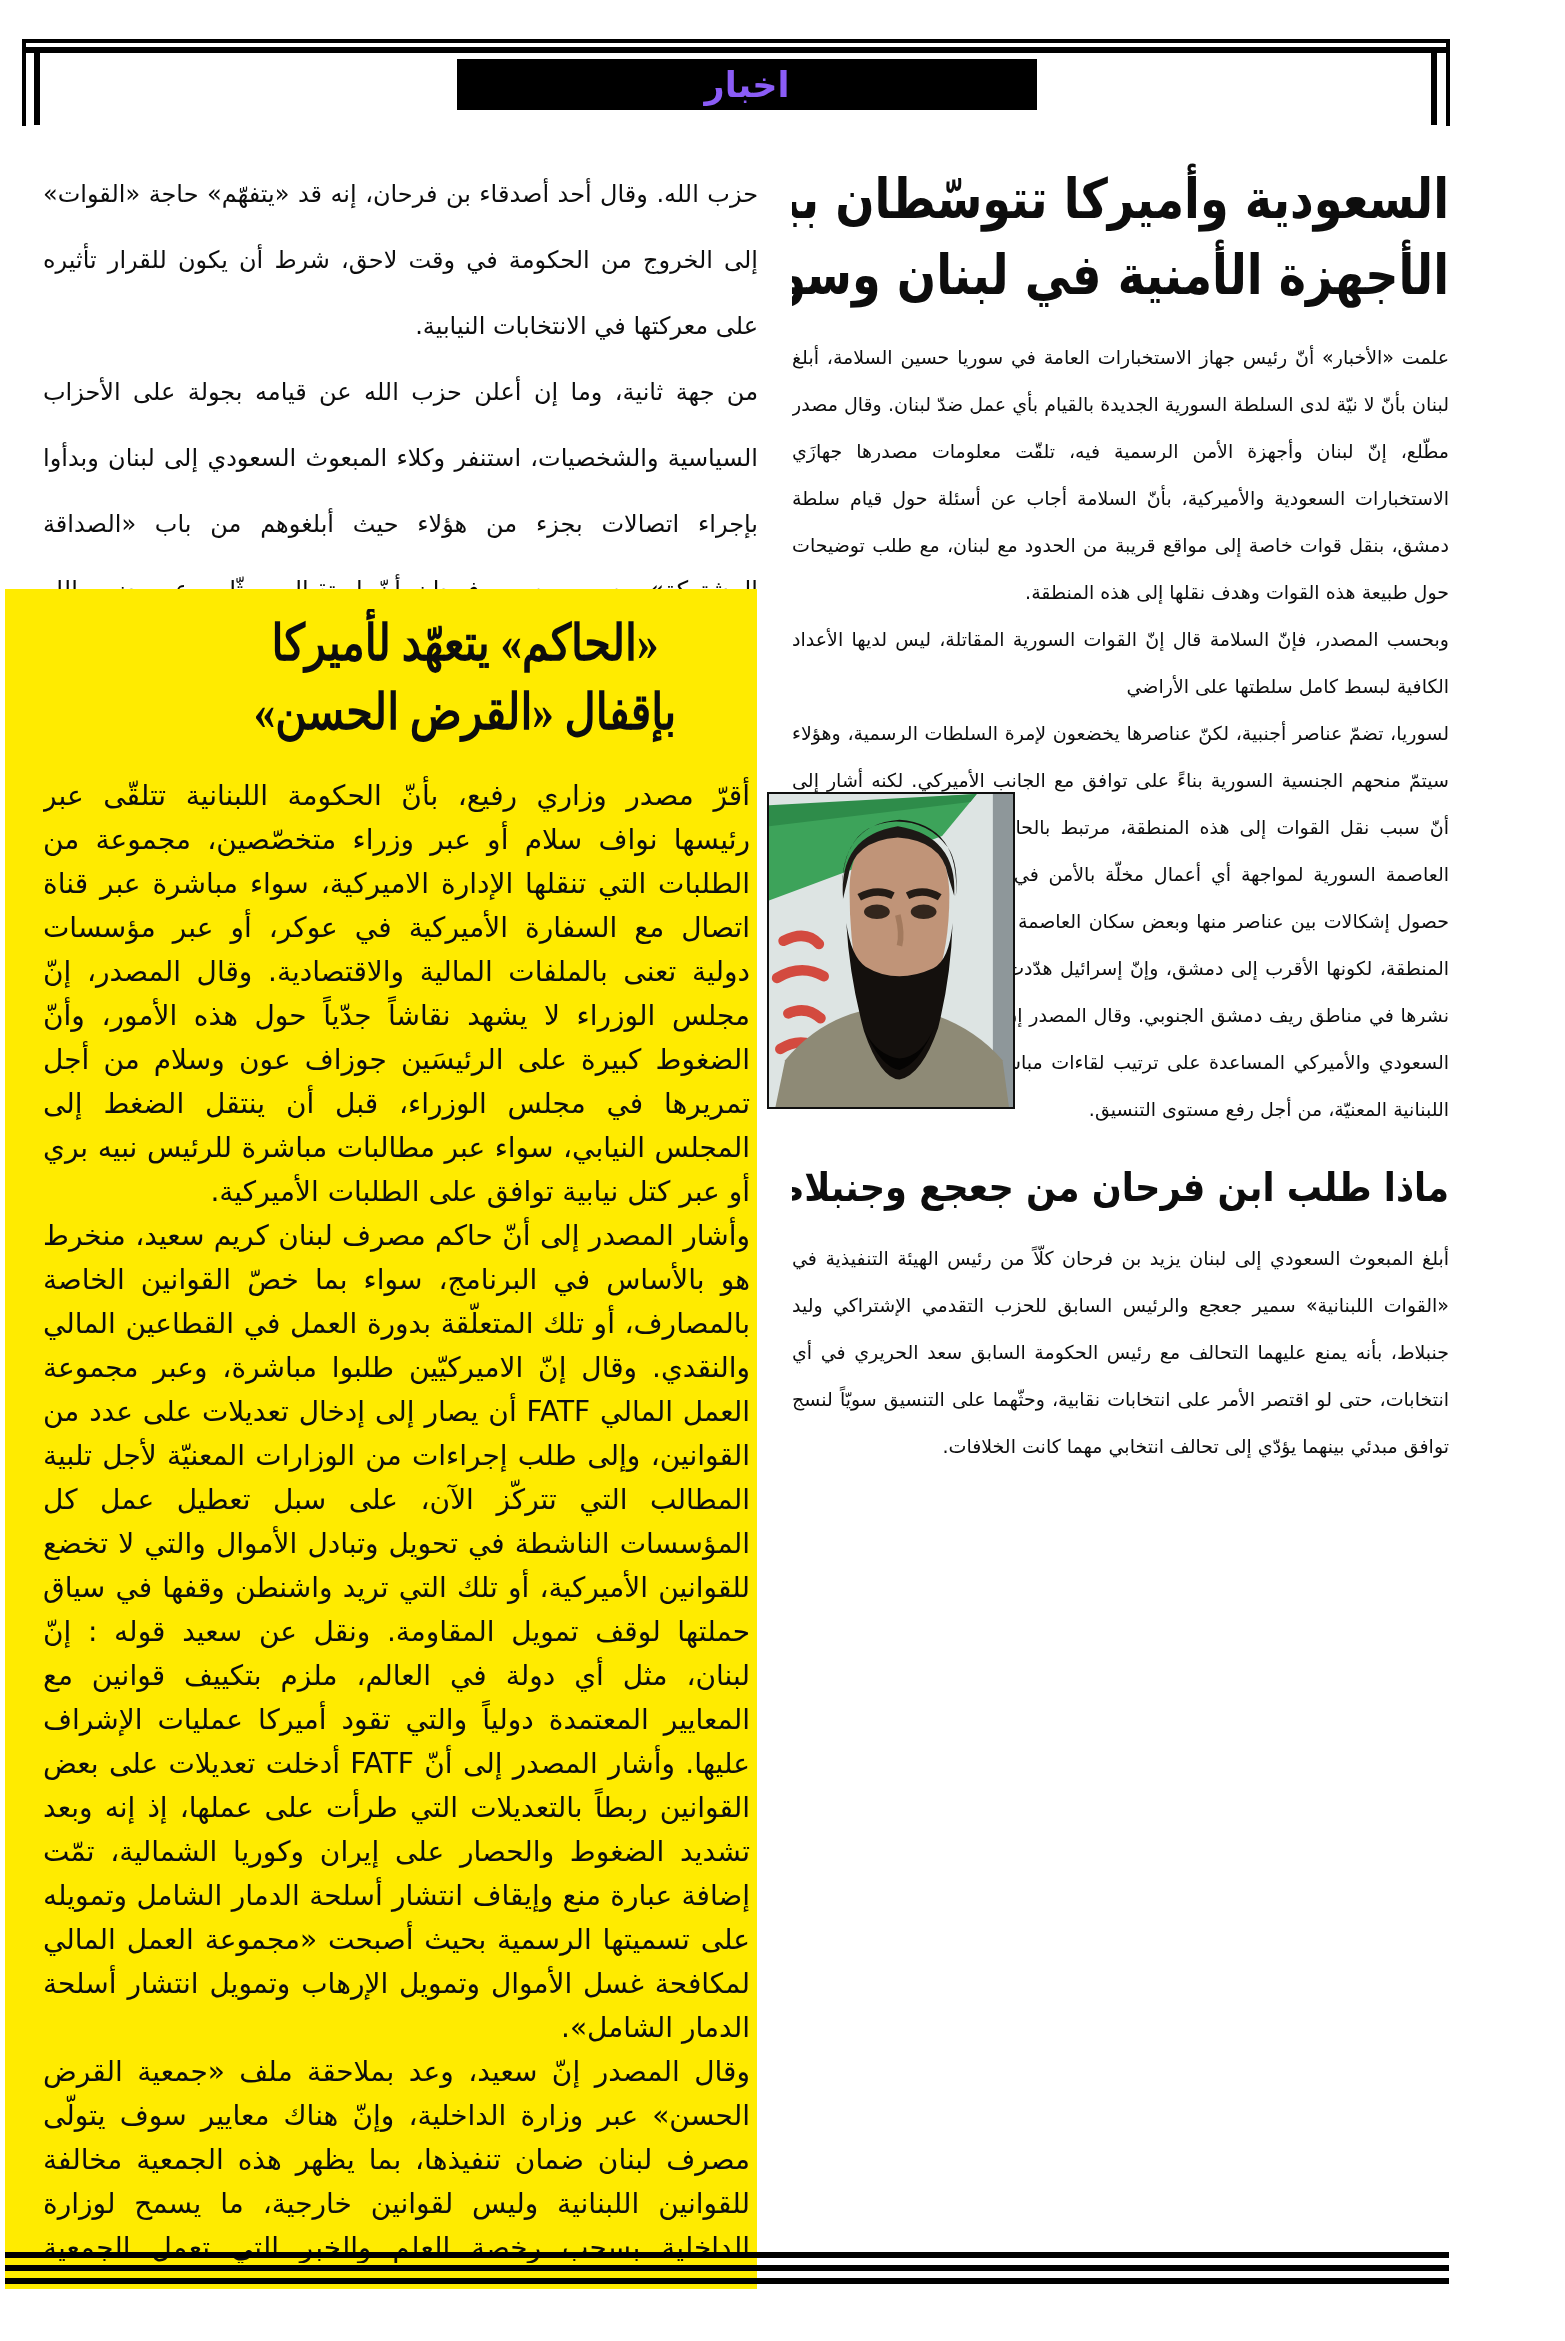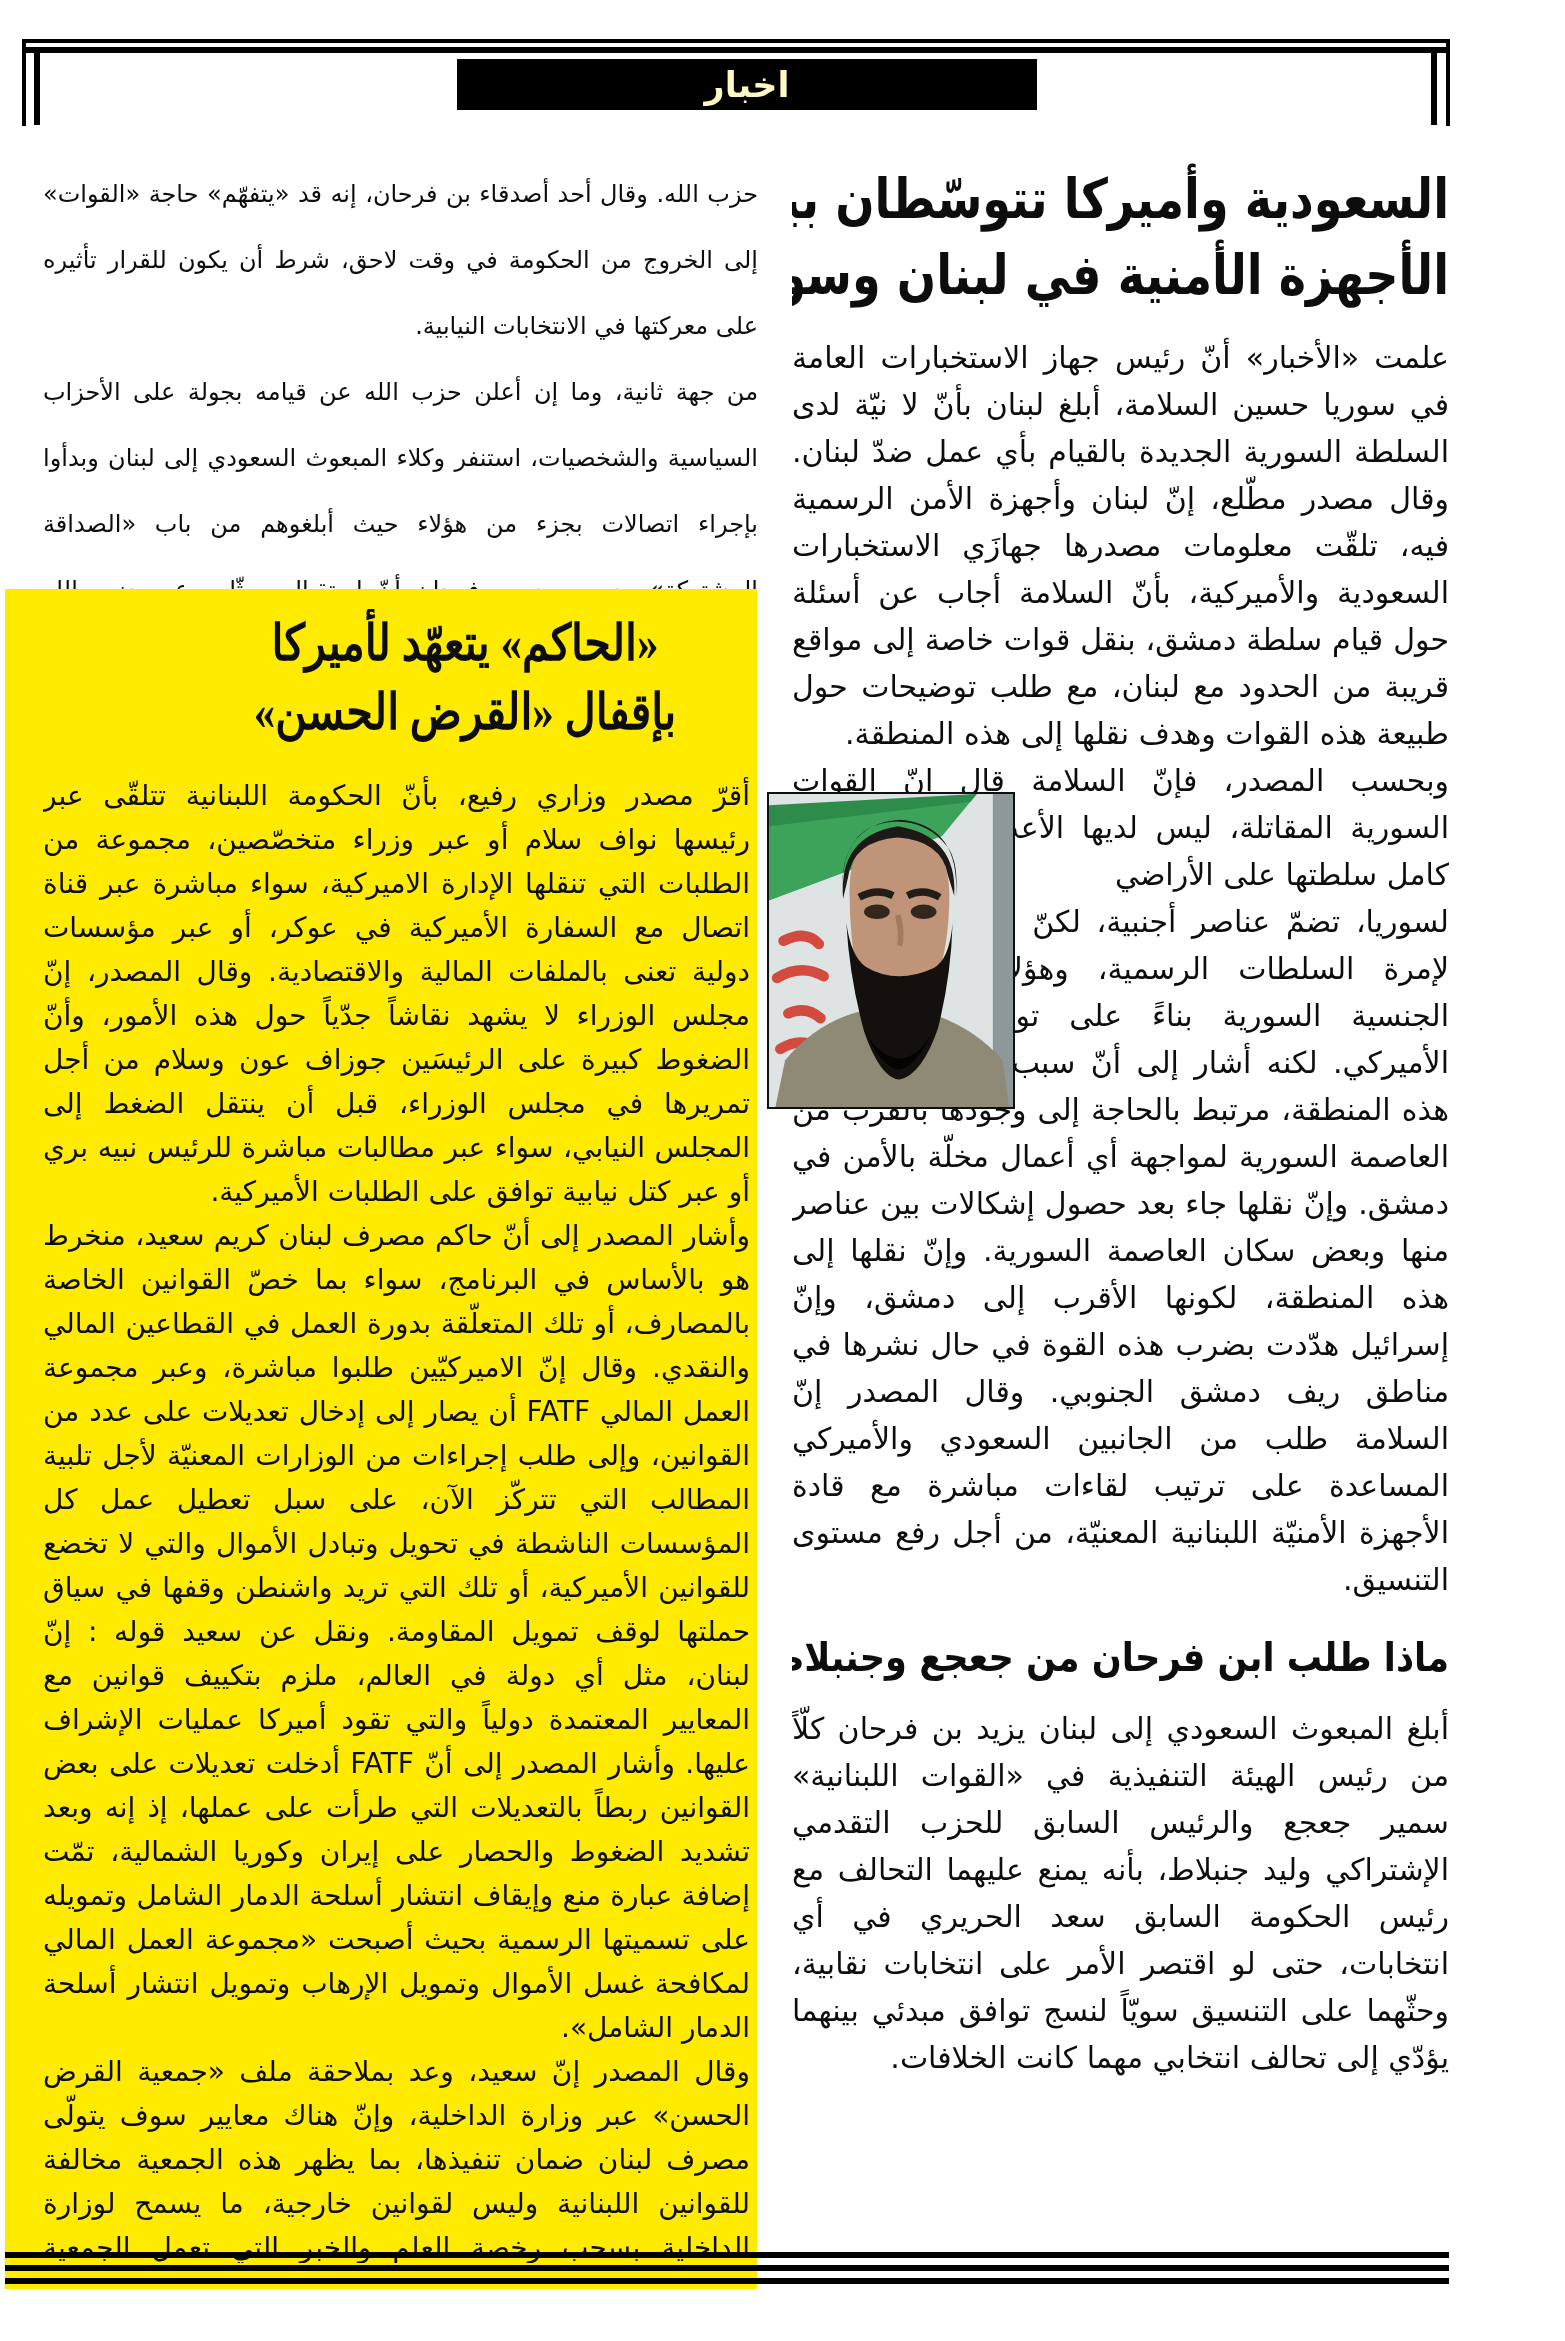--- a/index.html
+++ b/index.html
@@ -22,27 +22,27 @@
   .corner-r-outer{left:1447px;top:39px;width:4px;height:87px;}
   .corner-r-inner{left:1432px;top:47px;width:6.4px;height:78px;}
   .bot-rule{position:absolute;left:6.4px;width:1444px;height:5.6px;background:#000;z-index:8;}
   .bot-rule.r1{top:2252px;}
   .bot-rule.r2{top:2265px;}
   .bot-rule.r3{top:2278px;}
 
   
   .section-bar{
     position:absolute;left:458px;top:59px;width:580px;height:51px;
-    background:#000;color:#fef9c3;
+    background:#000;color:#8b5cf6;
     display:flex;align-items:center;justify-content:center;
     font-size:35px;font-weight:bold;letter-spacing:0.8px;
   }
 
   
-  .bodytxt{font-size:30px;line-height:47px;text-align:justify;margin:0;}
+  .bodytxt{font-size:19px;line-height:47px;text-align:justify;margin:0;}
   .bodytxt + .bodytxt{margin-top:0;}
 
   
   .col-right{
     position:absolute;left:793px;top:161px;width:657px;height:2090px;
     overflow:hidden;z-index:2;
   }
   .main-headline{margin:0 0 21px 0;padding:0;}
   .main-headline .hline{
     display:block;white-space:nowrap;text-align:right;

